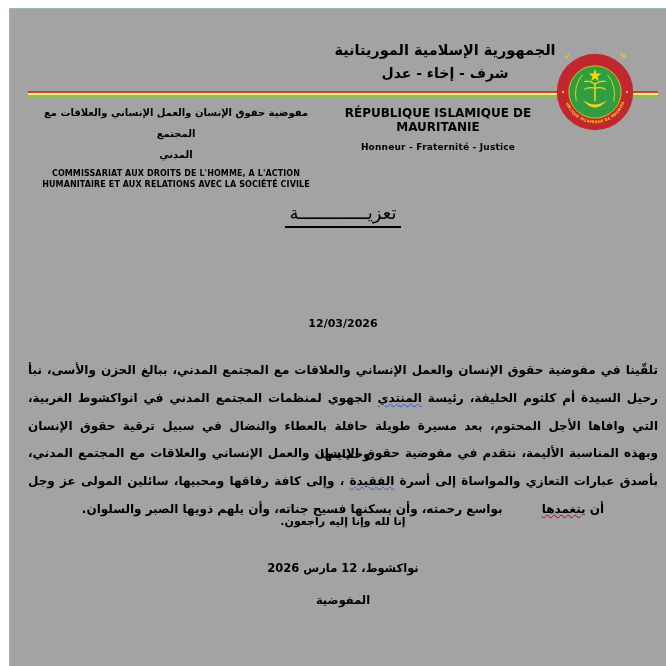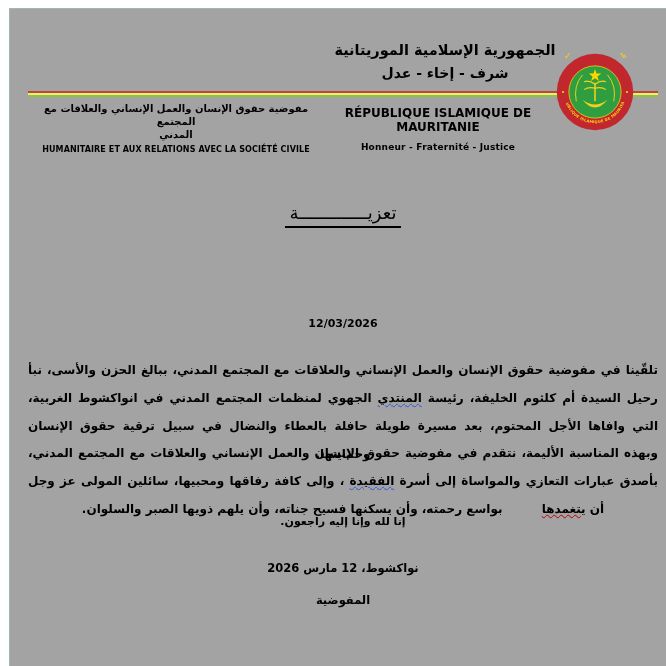--- a/index.html
+++ b/index.html
@@ -25,21 +25,21 @@
     font-size:14px;font-weight:bold;direction:rtl;
   }
   .flag-line{
     left:18px;top:82px;width:630px;height:6px;
     background:linear-gradient(to bottom,
       #be4733 0,#be4733 2px,
       #eeec7c 2px,#eeec7c 4px,
       #8cc53f 4px,#8cc53f 6px);
   }
   .left-block{left:20px;top:93px;width:292px;text-align:center;}
-  .left-block .ar{font-size:10px;font-weight:bold;direction:rtl;line-height:13px;}
+  .left-block .ar{font-size:10px;font-weight:bold;direction:rtl;line-height:21px;}
   .left-block .fr{font-size:8px;font-weight:bold;line-height:11px;margin-top:3px;letter-spacing:.1px;}
   .center-block{left:314px;top:97px;width:228px;text-align:center;}
   .center-block .country{font-size:12px;font-weight:bold;}
   .center-block .motto{font-size:9px;font-weight:bold;margin-top:8px;letter-spacing:.2px;}
   .seal{left:546px;top:44px;width:78px;height:78px;}
   .ring-text-ar{font-size:6px;font-weight:bold;fill:#f7d117;}
   .ring-text-fr{font-size:4.8px;font-weight:bold;fill:#f7d117;letter-spacing:.25px;}
 
   
   .doc-title{
@@ -77,20 +77,21 @@
   <div class="abs hdr-ar-motto">شرف - إخاء - عدل</div>
 
   <div class="abs flag-line"></div>
 
   <div class="abs left-block">
     <div class="ar">
       <div>مفوضية حقوق الإنسان والعمل الإنساني والعلاقات مع المجتمع</div>
       <div>المدني</div>
     </div>
     <div class="fr">
+      <div>COMMISSARIAT AUX DROITS DE L'HOMME, A L'ACTION</div>
       <div>HUMANITAIRE ET AUX RELATIONS AVEC LA SOCIÉTÉ CIVILE</div>
     </div>
   </div>
 
   <div class="abs center-block">
     <div class="country">RÉPUBLIQUE ISLAMIQUE DE MAURITANIE</div>
     <div class="motto">Honneur - Fraternité - Justice</div>
   </div>
 
   <svg class="abs seal" viewBox="0 0 100 100">

